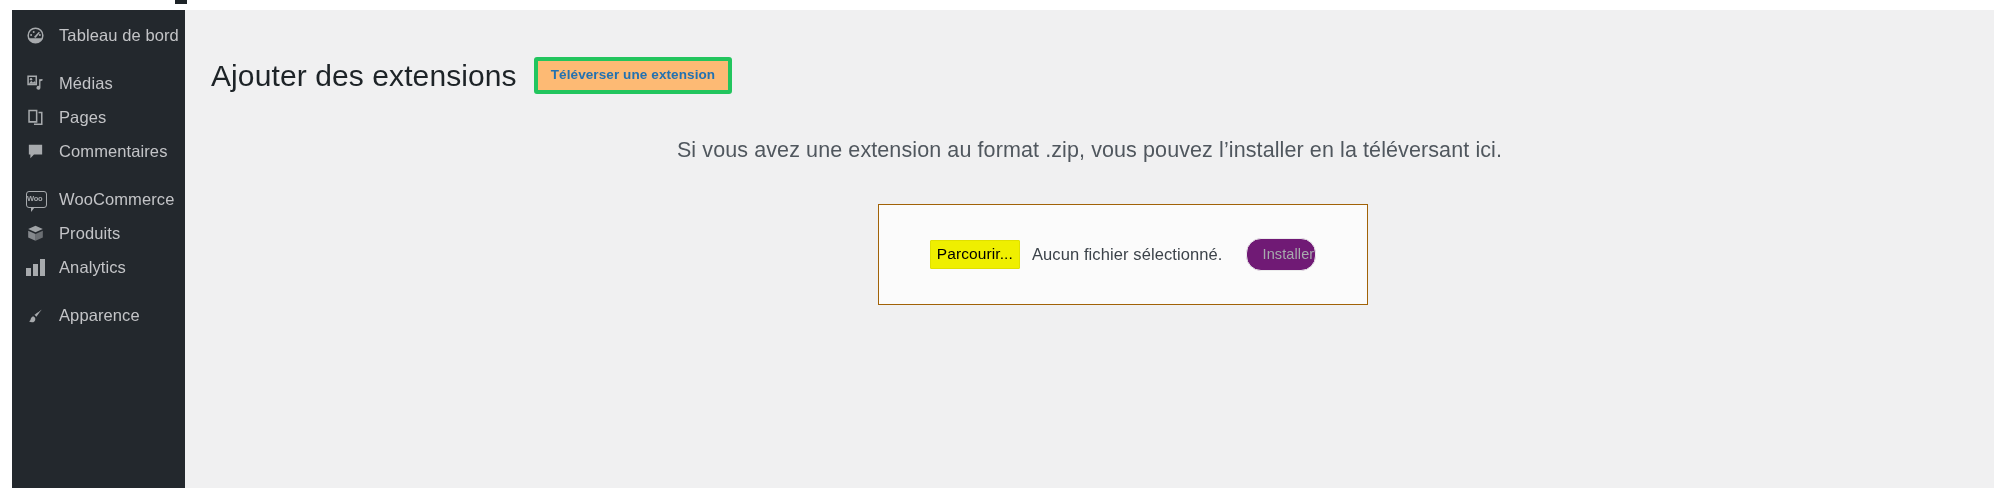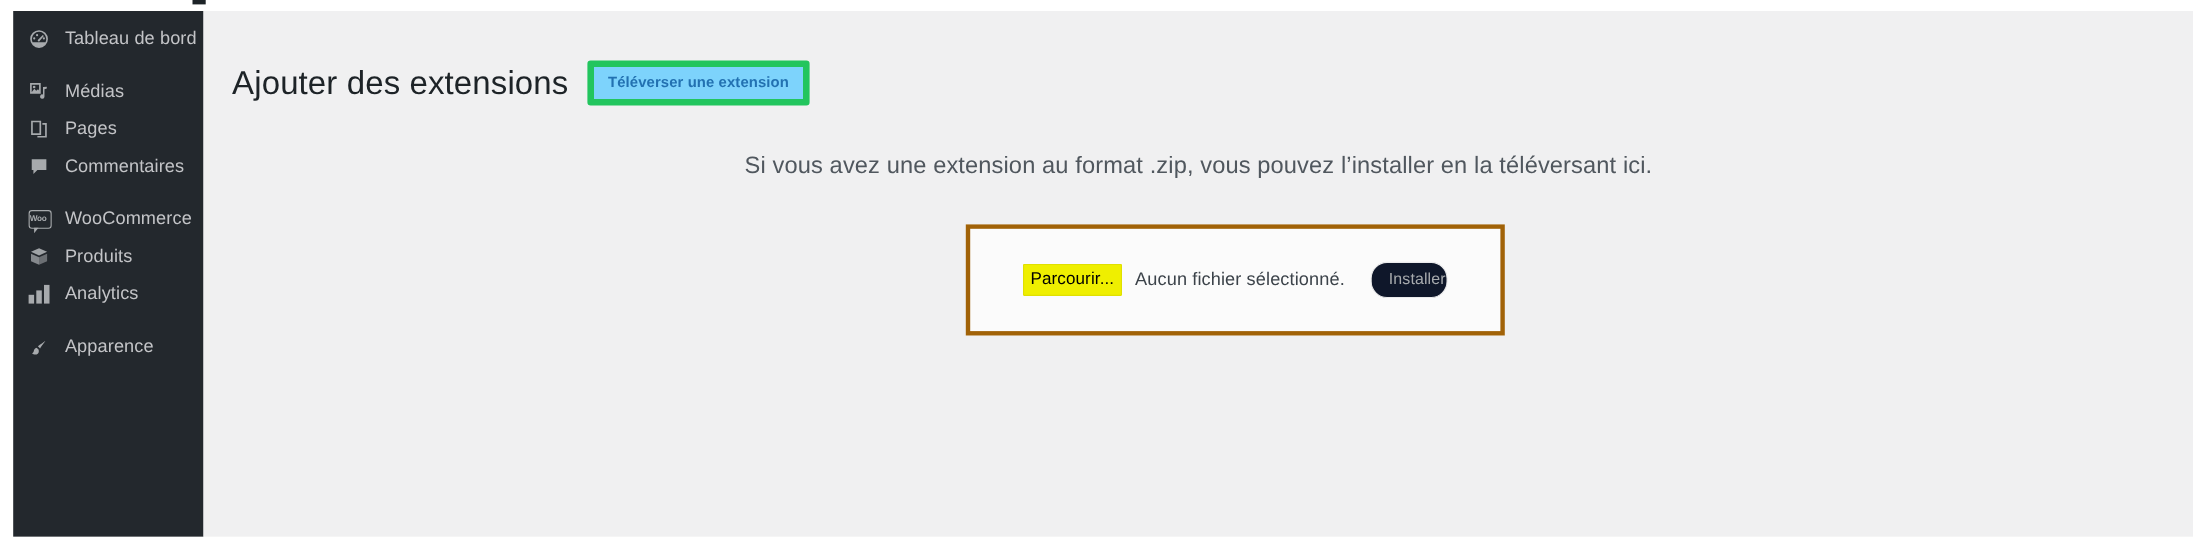--- a/index.html
+++ b/index.html
@@ -145,22 +145,22 @@
   .page-title {
     font-size: 30px;
     font-weight: 400;
     color: #1d2327;
     line-height: 1.3;
     white-space: nowrap;
     letter-spacing: 0.1px;
   }
   .upload-plugin-btn {
     margin-left: 17px;
-    background: #7dd3fc;
-    border: 6px solid #22c55e;
+    background: #fdba74;
+    border: 4px solid #22c55e;
     border-radius: 3px;
     color: #2271b1;
     font-size: 13.5px;
     font-weight: bold;
     padding: 7px 13px 8px 13px;
     line-height: 1;
     white-space: nowrap;
     cursor: pointer;
     letter-spacing: 0.1px;
   }
@@ -180,21 +180,21 @@
     letter-spacing: 0.1px;
   }
 
   .upload-box {
     position: absolute;
     left: 693px;
     top: 194px;
     width: 490px;
     height: 101px;
     background: #fbfbfb;
-    border: 4px solid #a16207;
+    border: 1px solid #a16207;
     box-sizing: border-box;
     display: flex;
     align-items: center;
     justify-content: center;
   }
   .upload-row {
     display: flex;
     align-items: center;
     white-space: nowrap;
   }
@@ -210,21 +210,21 @@
     letter-spacing: 0.1px;
   }
   .file-status {
     font-size: 16.5px;
     color: #3c434a;
     margin-left: 12px;
     letter-spacing: 0.1px;
   }
   .install-btn {
     margin-left: 23px;
-    background: #0f172a;
+    background: #701a75;
     border: 1px solid #ebebec;
     border-radius: 15px;
     color: #a7aaad;
     font-size: 14.5px;
     line-height: 1;
     padding: 8px 1px 9px 16px;
     cursor: default;
     letter-spacing: 0.1px;
   }
 

